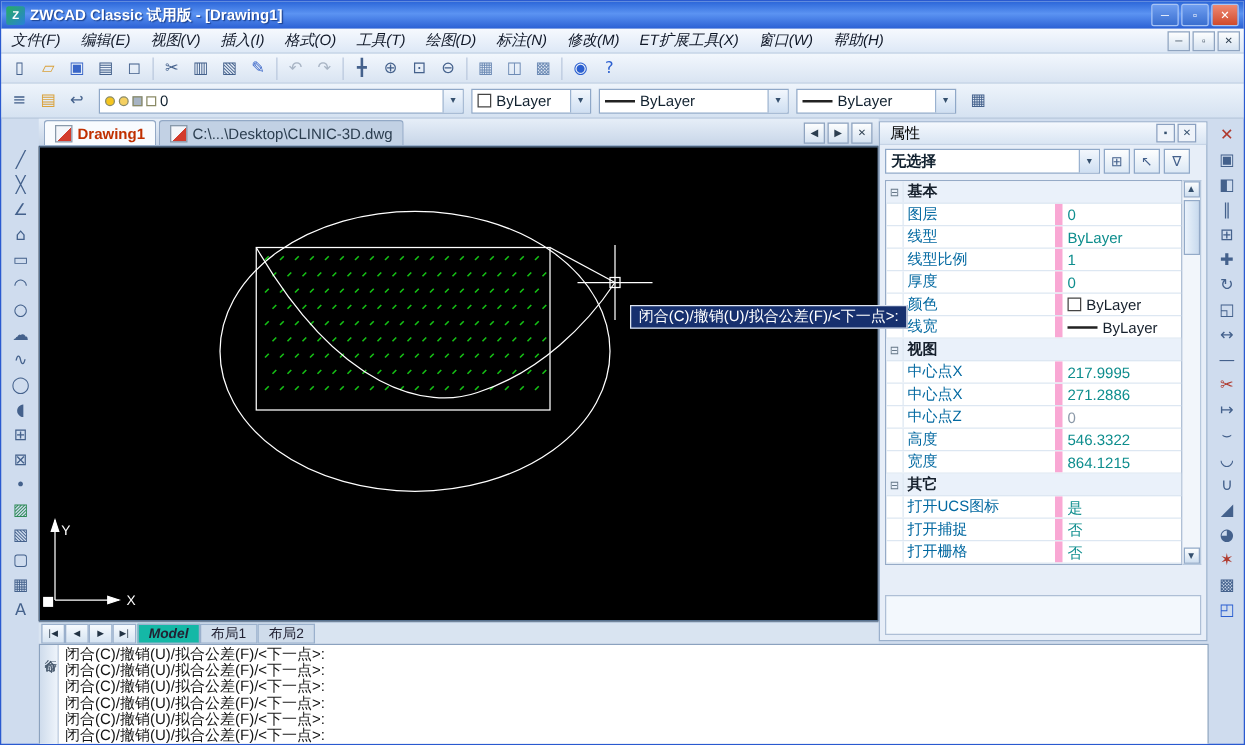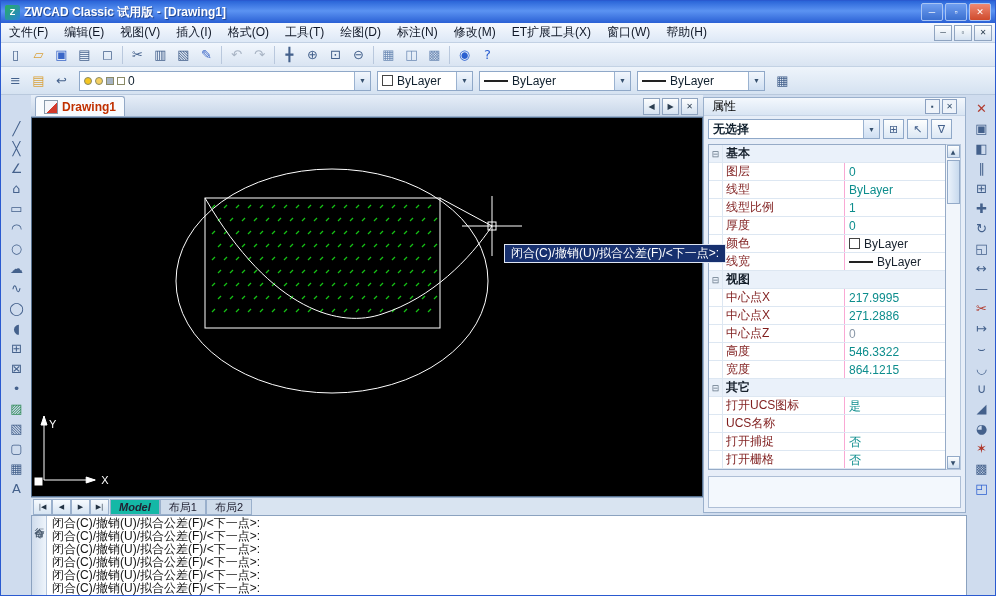--- a/index.html
+++ b/index.html
@@ -13,21 +13,21 @@
     color:#fff;font-size:9px;font-weight:bold;margin-right:4px;}
   .title-text{font-weight:bold;font-size:12px;text-shadow:1px 1px 1px #1a3f8c;white-space:nowrap;}
   .win-controls{margin-left:auto;display:flex;}
   .wbtn{width:20px;height:16px;margin-left:2px;border:1px solid #a8c4f4;border-radius:2px;background:linear-gradient(#6f9ef0,#3a6fd0);
     color:#fff;font-size:9px;display:flex;align-items:center;justify-content:center;cursor:default;}
   .wbtn.close{background:linear-gradient(#ef8973,#cf4a2c);}
 
   
   .mb{position:absolute;left:0;top:22px;width:100%;height:20px;background:linear-gradient(#f6f9fe,#dde8f6);
     border-bottom:1px solid #c2d1e4;display:flex;align-items:center;box-sizing:border-box;}
-  .menu-items{display:flex;align-items:center;height:100%;}
+  .menu-items{display:flex;align-items:center;height:100%;font-style:italic;}
   .menu-item{padding:0 8px;height:100%;display:flex;align-items:center;color:#101828;white-space:nowrap;}
   .mdi{margin-left:auto;display:flex;padding-right:3px;gap:2px;}
   .mdi-btn{width:16px;height:14px;border:1px solid #8fa4c0;background:linear-gradient(#fdfefe,#d5e2f1);color:#2c3e50;
     font-size:8px;display:flex;align-items:center;justify-content:center;}
 
   
   .tb1{position:absolute;left:0;top:42px;width:100%;height:24px;background:linear-gradient(#f2f7fd,#d9e4f2);
     border-bottom:1px solid #c3d2e4;display:flex;align-items:center;padding-left:3px;box-sizing:border-box;}
   .tb2{position:absolute;left:0;top:66px;width:100%;height:28px;background:linear-gradient(#eef4fb,#d5e2f1);
     border-bottom:1px solid #b9c9dd;display:flex;align-items:center;padding-left:3px;box-sizing:border-box;}
@@ -95,21 +95,21 @@
   .sel-btn{width:21px;height:20px;border:1px solid #8fa8c8;background:linear-gradient(#fdfefe,#dce8f5);
     display:flex;align-items:center;justify-content:center;padding:0;}
   .sel-btn .tb-ic{font-size:11px;}
   .grid-wrap{display:flex;margin:2px 4px 0 4px;flex:0 0 auto;}
   .grid{flex:1;background:#fff;border:1px solid #96abc7;font-size:12px;}
   .prow{display:flex;height:17px;line-height:16px;border-bottom:1px solid #dde7f2;overflow:hidden;}
   .prow.section{background:#eaf1fa;}
   .gutter{width:13px;border-right:1px solid #dde7f2;display:flex;align-items:center;justify-content:center;
     font-size:9px;color:#678;flex:0 0 auto;}
   .sec-label{padding-left:3px;font-weight:bold;color:#16202c;}
-  .plabel{width:118px;padding-left:3px;border-right:1px solid #f9a8d4;white-space:nowrap;overflow:hidden;color:#7f1d1d;flex:0 0 auto;}
+  .plabel{width:118px;padding-left:3px;border-right:6px solid #f9a8d4;white-space:nowrap;overflow:hidden;color:#0369a1;flex:0 0 auto;}
   .pvalue{flex:1;padding-left:4px;display:flex;align-items:center;white-space:nowrap;overflow:hidden;color:#16202c;}
   .pvalue.teal .pv-text{color:#0d8d8d;}
   .pvalue.gray .pv-text{color:#8a98a8;}
   .pscroll{width:15px;background:#f2f6fb;border:1px solid #b7c8dd;border-left:none;display:flex;flex-direction:column;align-items:center;box-sizing:border-box;}
   .sbtn{width:13px;height:13px;font-size:6px;display:grid;place-items:center;background:linear-gradient(#fdfefe,#cfdff0);
     border:1px solid #93aac8;color:#35506e;box-sizing:border-box;font-family:"DejaVu Sans",sans-serif;}
   .sthumb{width:13px;height:44px;background:linear-gradient(90deg,#eaf2fb,#c8daee);border:1px solid #93aac8;margin-top:2px;box-sizing:border-box;}
   .pscroll .spacer{flex:1;}
   .desc{height:30px;margin:4px;background:#f3f8fd;border:1px solid #aebfd6;flex:0 0 auto;}
   .props .fill{flex:1;}
@@ -264,20 +264,24 @@
           <span class="tb-ic" style="color: rgb(68, 97, 140);">▦</span>
         </button>
       </span>
   </div>
 
   <div class="dtabs">
     <div class="doc-tabs" id="doc-tabs">
         <div class="dtab active">
           <span class="dtab-ic"></span>
           <span class="dtab-label">Drawing1</span>
+        </div>
+        <div class="dtab">
+          <span class="dtab-ic"></span>
+          <span class="dtab-label">C:\...\Desktop\CLINIC-3D.dwg</span>
         </div>
       </div>
     <div class="tab-nav" id="tab-nav">
         <span class="nav-btn">◀</span>
         <span class="nav-btn">▶</span>
         <span class="nav-btn">✕</span>
       </div>
   </div>
 
   <div class="ltb" id="draw-tb">
@@ -662,27 +666,20 @@
           </div>
           <div class="prow">
             <span class="gutter"></span>
             <span class="plabel">打开UCS图标</span>
             <span class="pvalue teal">
               <span class="pv-text">是</span>
             </span>
           </div>
           <div class="prow">
             <span class="gutter"></span>
-            <span class="plabel">UCS名称</span>
-            <span class="pvalue teal">
-              <span class="pv-text"></span>
-            </span>
-          </div>
-          <div class="prow">
-            <span class="gutter"></span>
             <span class="plabel">打开捕捉</span>
             <span class="pvalue teal">
               <span class="pv-text">否</span>
             </span>
           </div>
           <div class="prow">
             <span class="gutter"></span>
             <span class="plabel">打开栅格</span>
             <span class="pvalue teal">
               <span class="pv-text">否</span>

